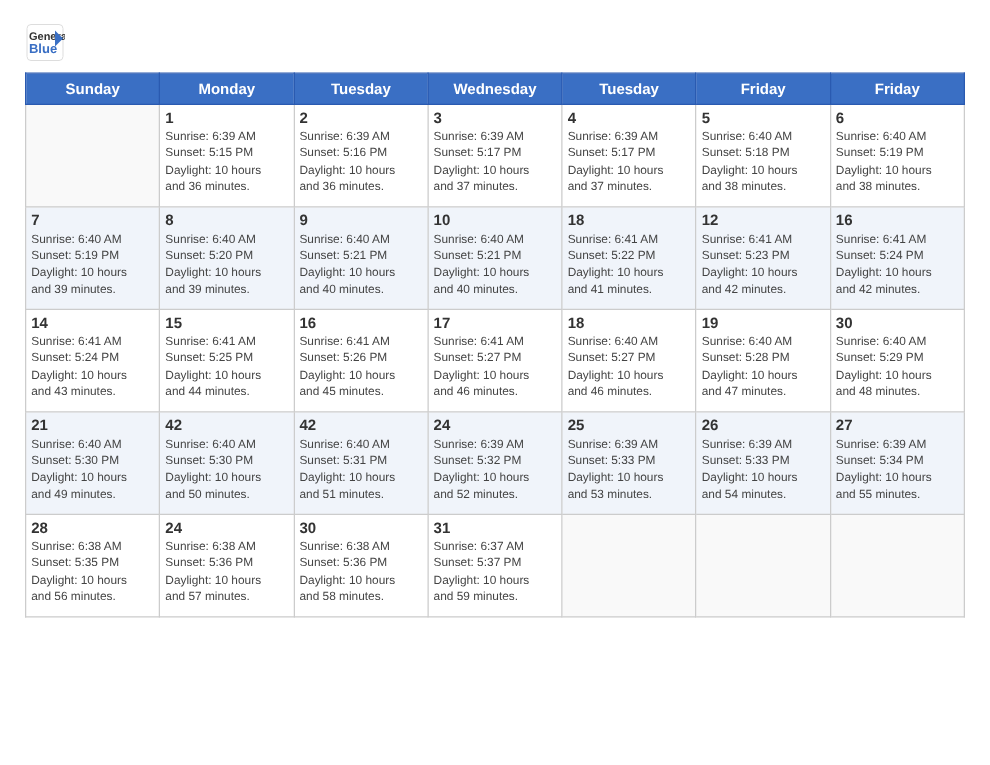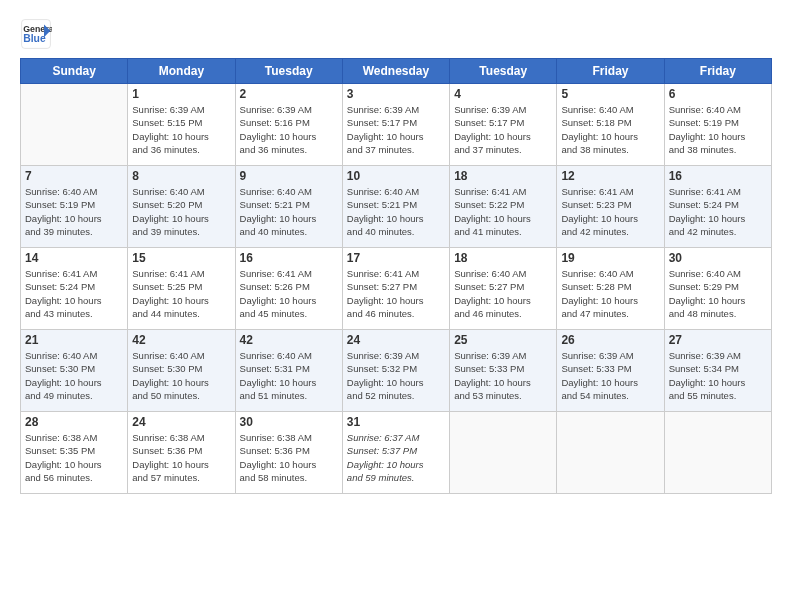--- a/index.html
+++ b/index.html
@@ -330,21 +330,21 @@
           </td>
           <td>
             <span class="day-num">30</span>
             <div class="day-info" style="white-space: pre-line;">Sunrise: 6:38 AM
 Sunset: 5:36 PM
 Daylight: 10 hours
 and 58 minutes.</div>
           </td>
           <td>
             <span class="day-num">31</span>
-            <div class="day-info" style="white-space: pre-line; font-style: italic;">Sunrise: 6:37 AM
+            <div class="day-info" style="white-space: pre-line;">Sunrise: 6:37 AM
 Sunset: 5:37 PM
 Daylight: 10 hours
 and 59 minutes.</div>
           </td>
           <td class="empty"></td>
           <td class="empty"></td>
           <td class="empty"></td>
         </tr>
       </tbody>
   </table>

